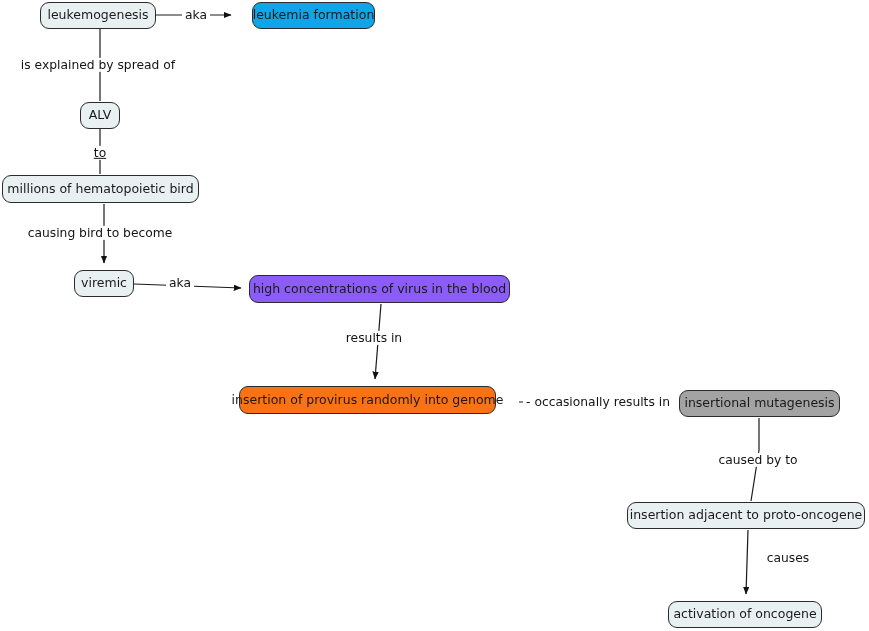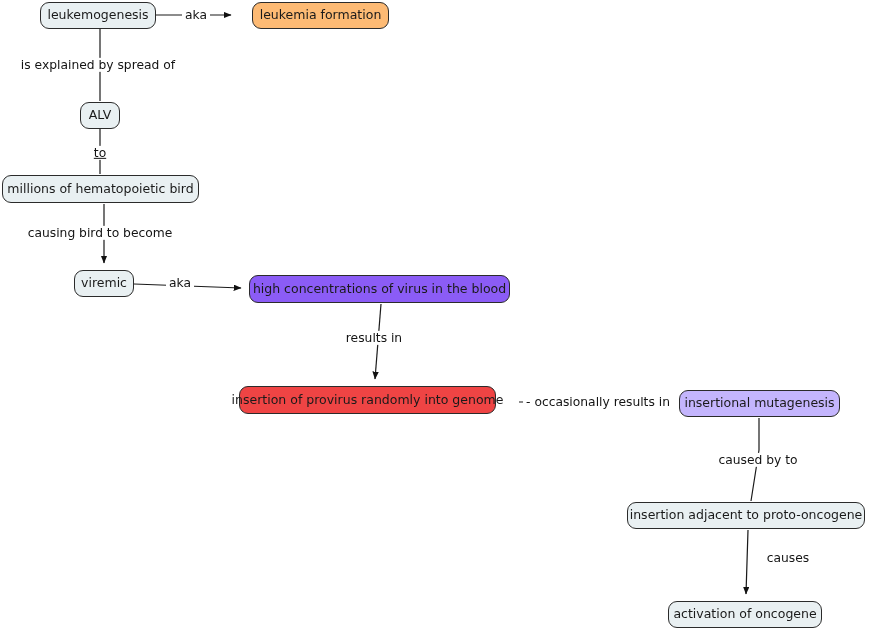--- a/index.html
+++ b/index.html
@@ -75,39 +75,39 @@
         <polyline points="519,402 671,402" fill="none" stroke="#1a1a1a" stroke-width="1.2" marker-end="url(#arrowhead)"></polyline>
         <polyline points="759,418 759,450 751,501" fill="none" stroke="#1a1a1a" stroke-width="1.2"></polyline>
         <polyline points="748,530 746,594" fill="none" stroke="#1a1a1a" stroke-width="1.2" marker-end="url(#arrowhead)"></polyline>
       </g>
   </svg>
 
   <div id="node-layer">
       <div class="node" style="left: 40px; top: 2px; width: 116px; height: 27px; background: rgb(233, 240, 242); border-color: rgb(43, 43, 43);">
         <span class="node-label">leukemogenesis</span>
       </div>
-      <div class="node" style="left: 252px; top: 2px; width: 137px; height: 27px; background: #fdba74; border-color: rgb(43, 43, 43);">
+      <div class="node" style="left: 252px; top: 2px; width: 123px; height: 27px; background: #0ea5e9; border-color: rgb(43, 43, 43);">
         <span class="node-label">leukemia formation</span>
       </div>
       <div class="node" style="left: 80px; top: 102px; width: 40px; height: 27px; background: rgb(233, 240, 242); border-color: rgb(43, 43, 43); align-items: center;">
         <span class="node-label">ALV</span>
       </div>
       <div class="node" style="left: 2px; top: 175px; width: 197px; height: 28px; background: rgb(233, 240, 242); border-color: rgb(43, 43, 43);">
         <span class="node-label">millions of hematopoietic bird</span>
       </div>
       <div class="node" style="left: 74px; top: 270px; width: 60px; height: 27px; background: rgb(233, 240, 242); border-color: rgb(43, 43, 43);">
         <span class="node-label">viremic</span>
       </div>
       <div class="node" style="left: 249px; top: 275px; width: 261px; height: 28px; background: #8b5cf6; border-color: rgb(43, 43, 43);">
         <span class="node-label">high concentrations of virus in the blood</span>
       </div>
-      <div class="node" style="left: 239px; top: 386px; width: 257px; height: 28px; background: #ef4444; border-color: rgb(43, 43, 43);">
+      <div class="node" style="left: 239px; top: 386px; width: 257px; height: 28px; background: #f97316; border-color: rgb(43, 43, 43);">
         <span class="node-label">insertion of provirus randomly into genome</span>
       </div>
-      <div class="node" style="left: 679px; top: 390px; width: 161px; height: 27px; background: #c4b5fd; border-color: rgb(43, 43, 43);">
+      <div class="node" style="left: 679px; top: 390px; width: 161px; height: 27px; background: #a3a3a3; border-color: rgb(43, 43, 43);">
         <span class="node-label">insertional mutagenesis</span>
       </div>
       <div class="node" style="left: 627px; top: 502px; width: 238px; height: 27px; background: rgb(233, 240, 242); border-color: rgb(43, 43, 43);">
         <span class="node-label">insertion adjacent to proto-oncogene</span>
       </div>
       <div class="node" style="left: 668px; top: 601px; width: 154px; height: 27px; background: rgb(233, 240, 242); border-color: rgb(43, 43, 43);">
         <span class="node-label">activation of oncogene</span>
       </div>
     </div>
   <div id="label-layer">

